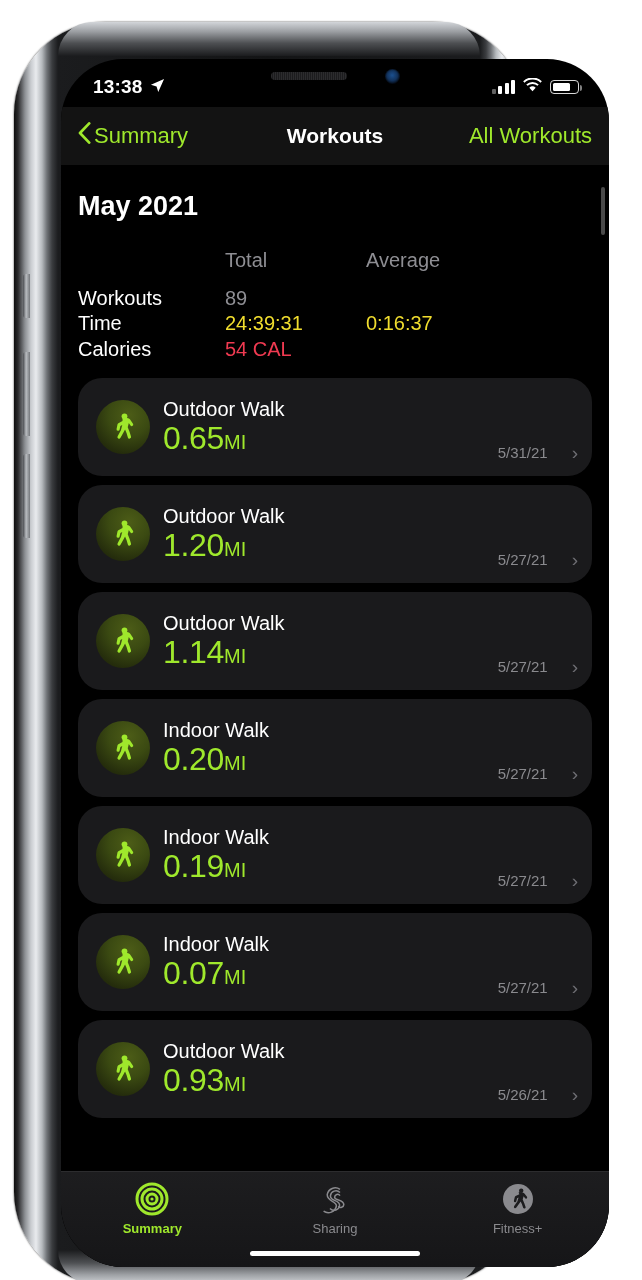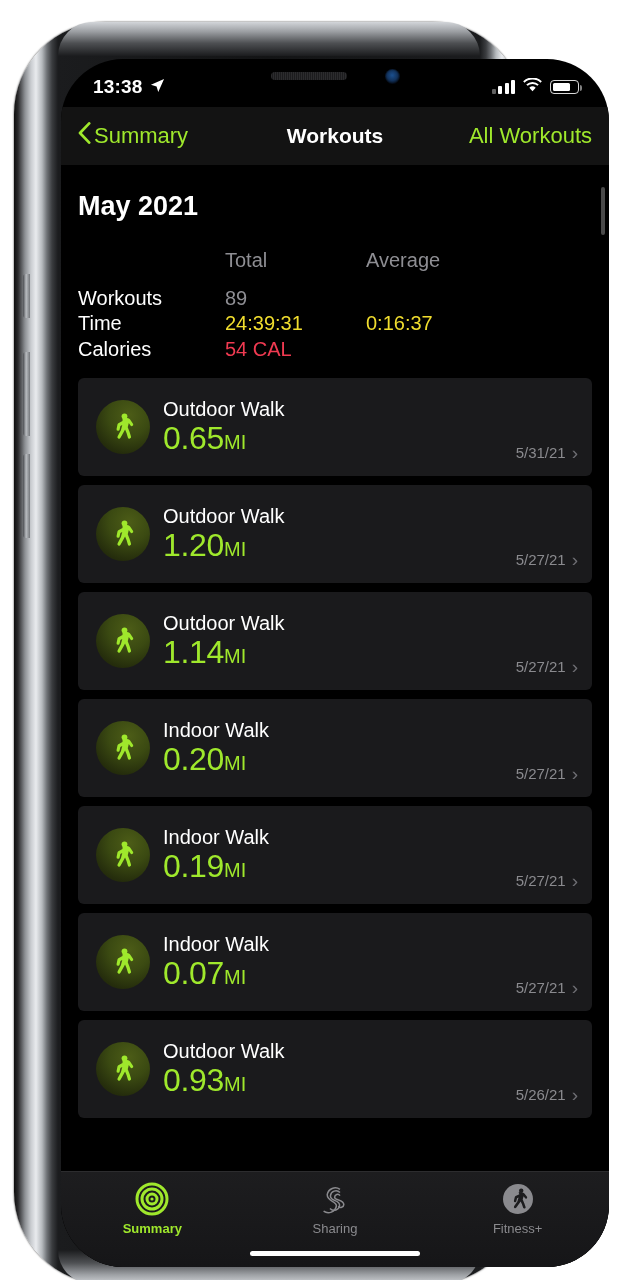--- a/index.html
+++ b/index.html
@@ -134,34 +134,34 @@
   .stat-avg   { font-size: 20px; }
   .hdr .stat-total, .hdr .stat-avg { color: #8E8E93; }
   .hdr { margin-bottom: 12px; }
   .c-gray   { color: #8E8E93; }
   .c-yellow { color: #F0DD2E; }
   .c-red    { color: #F03A51; }
 
   
   #workout-list { padding: 16px 17px 0 17px; display: flex; flex-direction: column; gap: 9px; }
   .workout-card {
-    background: #1A1A1C; border-radius: 6px; height: 98px;
+    background: #1A1A1C; border-radius: 24px; height: 98px;
     display: flex; align-items: center; padding: 0 14px 0 18px; position: relative;
   }
   .w-icon {
     width: 54px; height: 54px; border-radius: 50%; flex: 0 0 54px;
     background: radial-gradient(circle at 62% 28%, #4c5c17 0%, #3b4a12 40%, #252d0c 75%, #1b2108 100%);
     display: flex; align-items: center; justify-content: center; margin-right: 13px;
   }
   .w-icon svg { width: 30px; height: 30px; display: block; }
   .w-body { flex: 1 1 auto; min-width: 0; }
   .w-title { color: #fff; font-size: 20px; line-height: 1.12; }
   .w-dist  { color: #9FE82C; font-size: 32px; font-weight: 300; line-height: 1.16; letter-spacing: -.3px; }
   .w-dist .unit { font-size: 20px; font-weight: 400; letter-spacing: 0; }
-  .w-right { display: flex; align-items: center; gap: 6px; align-self: flex-end;
+  .w-right { display: flex; align-items: center; gap: 24px; align-self: flex-end;
     margin-bottom: 14px; flex: 0 0 auto; }
   .w-date { color: #8A8A8E; font-size: 15px; }
   .w-chev { color: #6E6E73; font-size: 19px; line-height: 1; }
 
   
   #tab-bar {
     position: absolute; bottom: 0; left: 0; right: 0; height: 96px;
     background: linear-gradient(180deg, rgba(30,30,32,.97), rgba(22,22,24,.99));
     border-top: .5px solid #2c2c2e;
     display: flex; align-items: flex-start; padding-top: 9px; z-index: 35;

